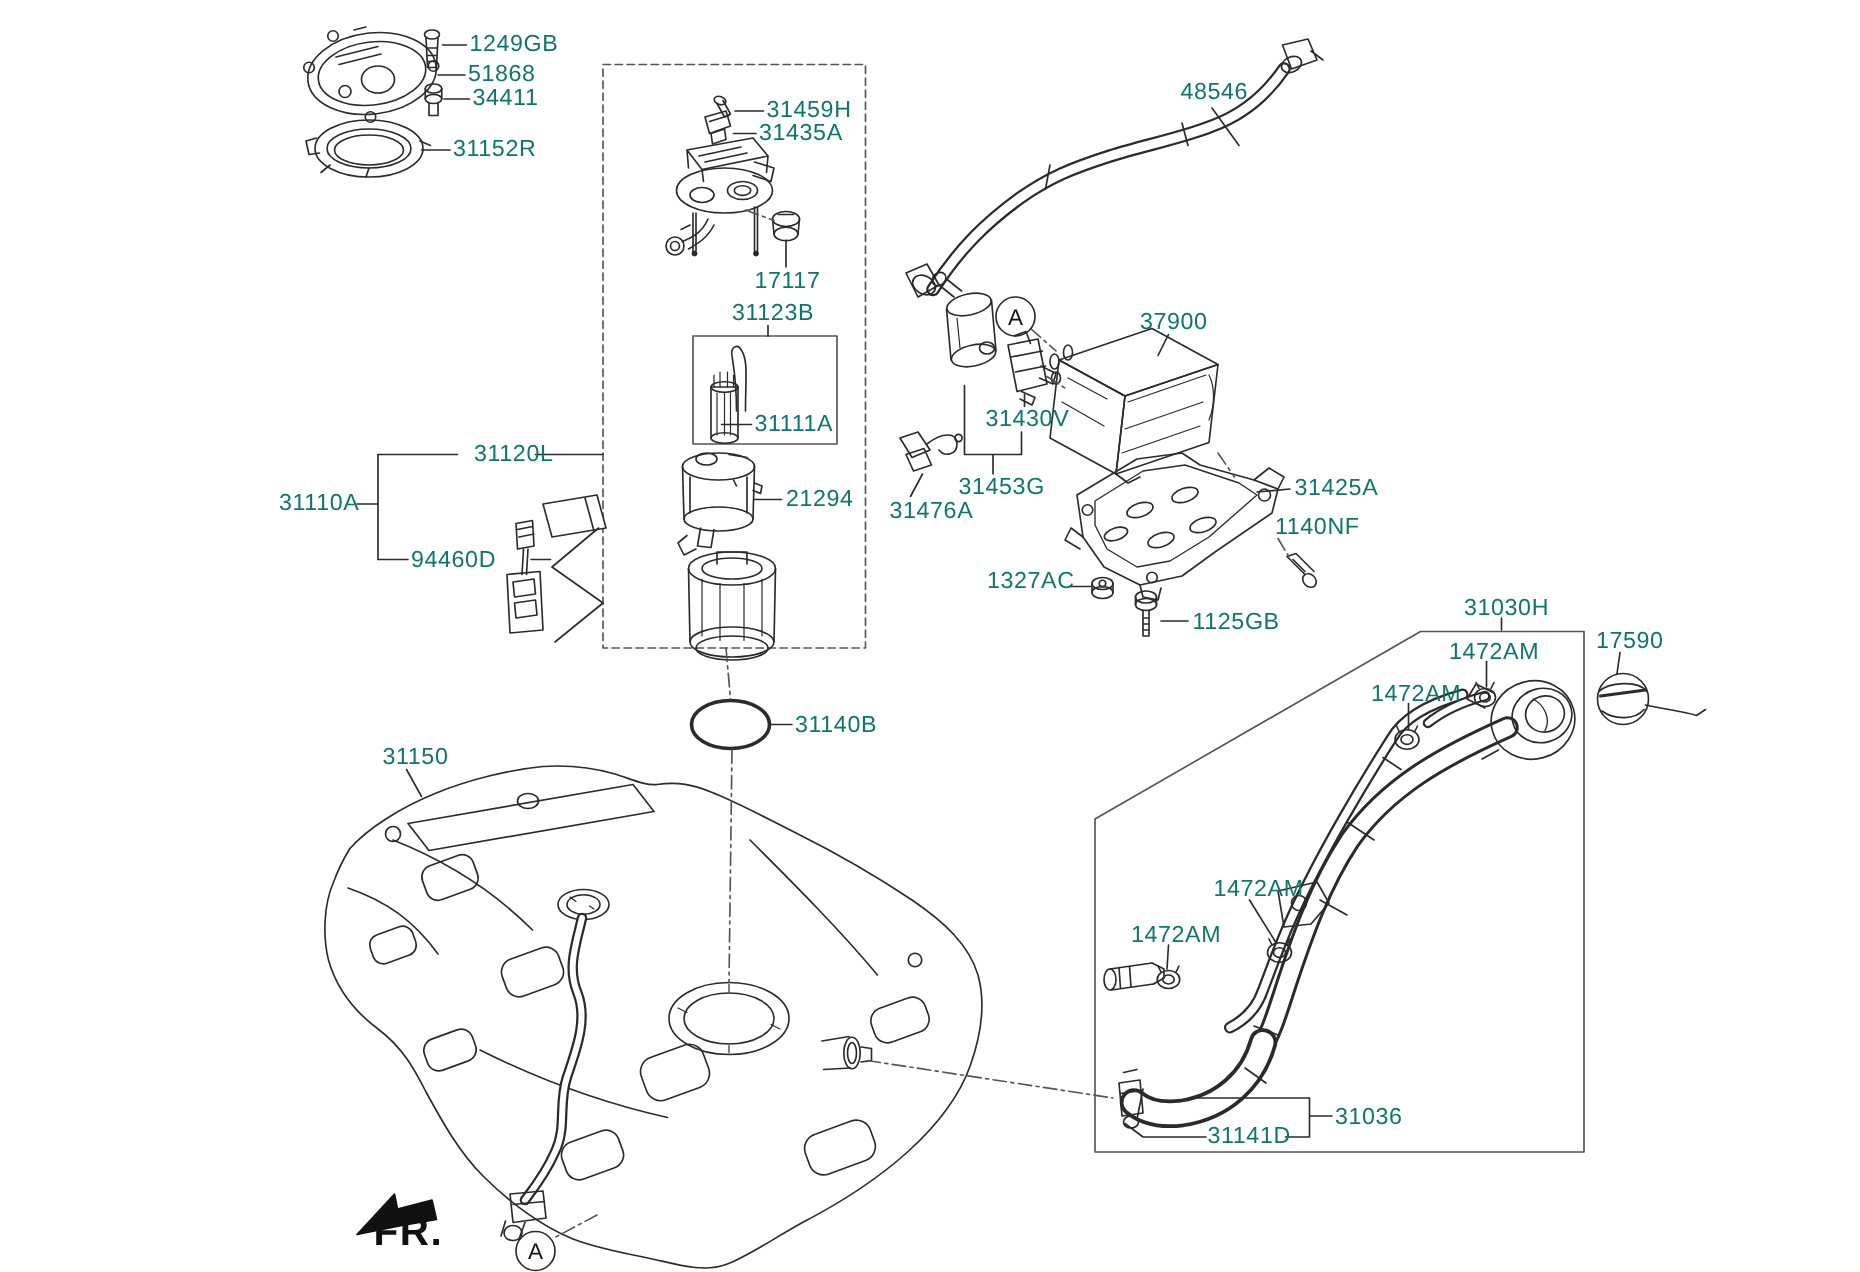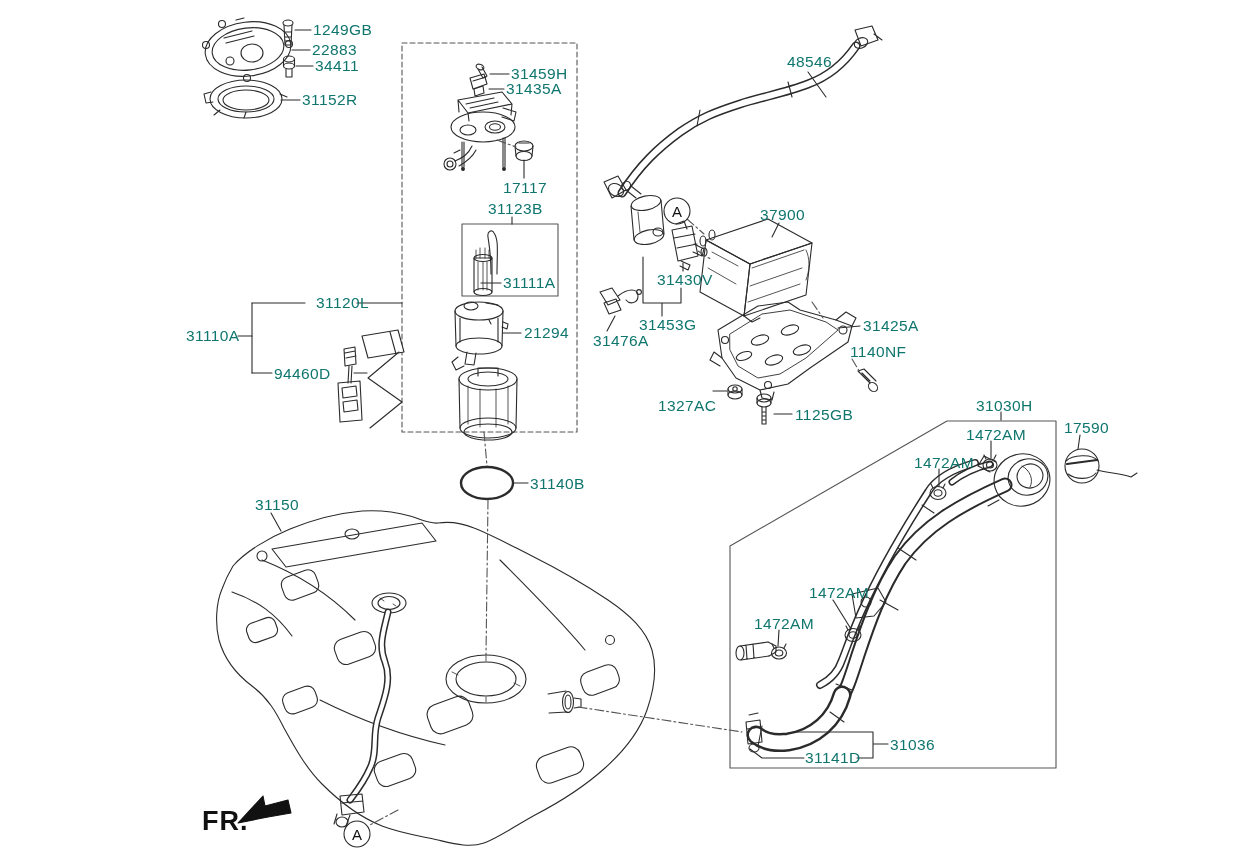--- a/index.html
+++ b/index.html
@@ -1,21 +1,21 @@
 <!DOCTYPE html>
 <html><head>
 <meta charset="utf-8">
 <style>
   html,body{margin:0;padding:0;background:#fff;}
   #stage{position:relative;width:1240px;height:848px;background:#ffffff;overflow:hidden;
          font-family:"Liberation Sans",sans-serif;}
   #art{position:absolute;left:0;top:0;}
   .lbl{position:absolute;font:15.5px/1.05 "Liberation Sans",sans-serif;color:#0f766e;
        letter-spacing:.4px;white-space:nowrap;cursor:pointer;}
-  .fr{position:absolute;font:bold 27px/1 "Liberation Sans",sans-serif;color:#111;letter-spacing:1px;}
+  .fr{position:absolute;font:bold 27px/1 "Liberation Sans",sans-serif;color:#111;letter-spacing:1px;margin-left:47px;}
   svg *{vector-effect:non-scaling-stroke;}
 </style>
 </head>
 <body>
 
 <div id="stage">
 
 <svg id="art" width="1240" height="848" viewBox="0 0 1240 848">
   <g fill="none" stroke="#2b2b2b" stroke-width="1.1" stroke-linecap="round" stroke-linejoin="round">
 
@@ -354,42 +354,42 @@
     <g>
       <circle cx="357" cy="834" r="13" stroke="#2b2b2b"></circle>
       <text x="357" y="839.5" text-anchor="middle" font-family="Liberation Sans, sans-serif" font-size="15" fill="#111" stroke="none">A</text>
     </g>
 
     <path d="M238 823 L263 796 L265 806 L288 800 L291 813 L268 817 Z" fill="#111" stroke="#111"></path>
   </g>
 </svg>
 
 <div class="lbl" style="left:313px;top:22px">1249GB</div>
-<div class="lbl" style="left:312px;top:42px">22883</div>
+<div class="lbl" style="left:312px;top:42px">51868</div>
 <div class="lbl" style="left:315px;top:58px">34411</div>
 <div class="lbl" style="left:302px;top:92px">31152R</div>
 <div class="lbl" style="left:511px;top:66px">31459H</div>
 <div class="lbl" style="left:506px;top:81px">31435A</div>
 <div class="lbl" style="left:503px;top:180px">17117</div>
 <div class="lbl" style="left:488px;top:201px">31123B</div>
 <div class="lbl" style="left:503px;top:275px">31111A</div>
 <div class="lbl" style="left:316px;top:295px">31120L</div>
 <div class="lbl" style="left:186px;top:328px">31110A</div>
 <div class="lbl" style="left:274px;top:366px">94460D</div>
 <div class="lbl" style="left:524px;top:325px">21294</div>
 <div class="lbl" style="left:530px;top:476px">31140B</div>
 <div class="lbl" style="left:255px;top:497px">31150</div>
 <div class="lbl" style="left:787px;top:54px">48546</div>
 <div class="lbl" style="left:760px;top:207px">37900</div>
 <div class="lbl" style="left:657px;top:272px">31430V</div>
 <div class="lbl" style="left:639px;top:317px">31453G</div>
 <div class="lbl" style="left:593px;top:333px">31476A</div>
 <div class="lbl" style="left:863px;top:318px">31425A</div>
 <div class="lbl" style="left:850px;top:344px">1140NF</div>
-<div class="lbl" style="left:658px;top:398px">1327AC</div>
+<div class="lbl" style="left:658px;top:380px">1327AC</div>
 <div class="lbl" style="left:795px;top:407px">1125GB</div>
 <div class="lbl" style="left:976px;top:398px">31030H</div>
 <div class="lbl" style="left:966px;top:427px">1472AM</div>
 <div class="lbl" style="left:914px;top:455px">1472AM</div>
 <div class="lbl" style="left:1064px;top:420px">17590</div>
 <div class="lbl" style="left:809px;top:585px">1472AM</div>
 <div class="lbl" style="left:754px;top:616px">1472AM</div>
 <div class="lbl" style="left:890px;top:737px">31036</div>
 <div class="lbl" style="left:805px;top:750px">31141D</div>
 

